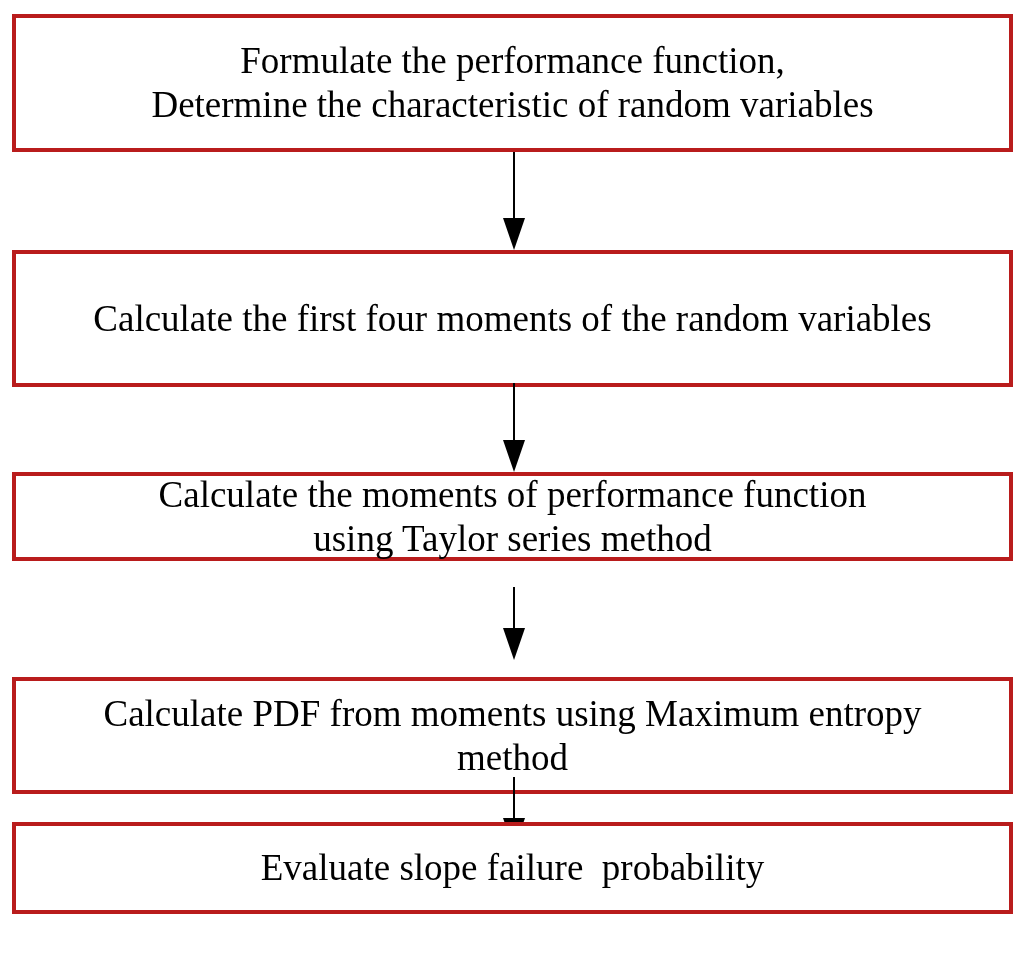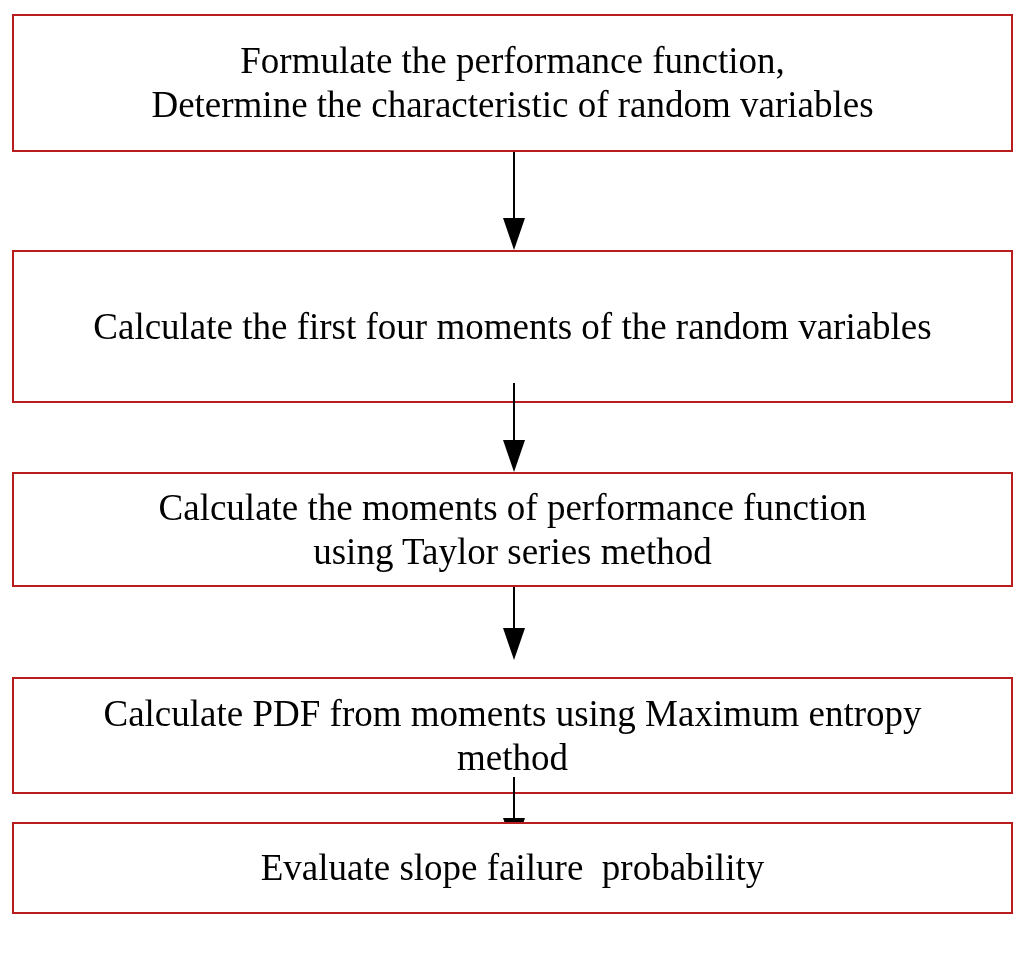--- a/index.html
+++ b/index.html
@@ -13,38 +13,38 @@
     background: #ffffff;
     color: #000000;
     font-family: "Liberation Serif", serif;
     overflow: hidden;
   }
 
   .flow-box {
     position: absolute;
     left: 12px;
     width: 1001px;
-    border: 2px solid #b91c1c;
+    border: 4px solid #b91c1c;
     background: #ffffff;
     display: flex;
     align-items: center;
     justify-content: center;
   }
 
   .flow-label {
     font-size: 37px;
     line-height: 1.18;
     text-align: center;
     white-space: pre-wrap; 
     color: #000000;
   }
 
   .b1 { top: 14px;  height: 138px; }
-  .b2 { top: 250px; height: 153px; }
-  .b3 { top: 472px; height: 115px; }
+  .b2 { top: 250px; height: 137px; }
+  .b3 { top: 472px; height: 89px; }
   .b4 { top: 660px; height: 117px; margin-top: 17px; }
   .b5 { top: 822px; height: 92px; justify-content: center; }
 
   .flow-arrow {
     position: absolute;
     left: 502px;           
     width: 24px;
     display: flex;
     flex-direction: column;
     align-items: center;

